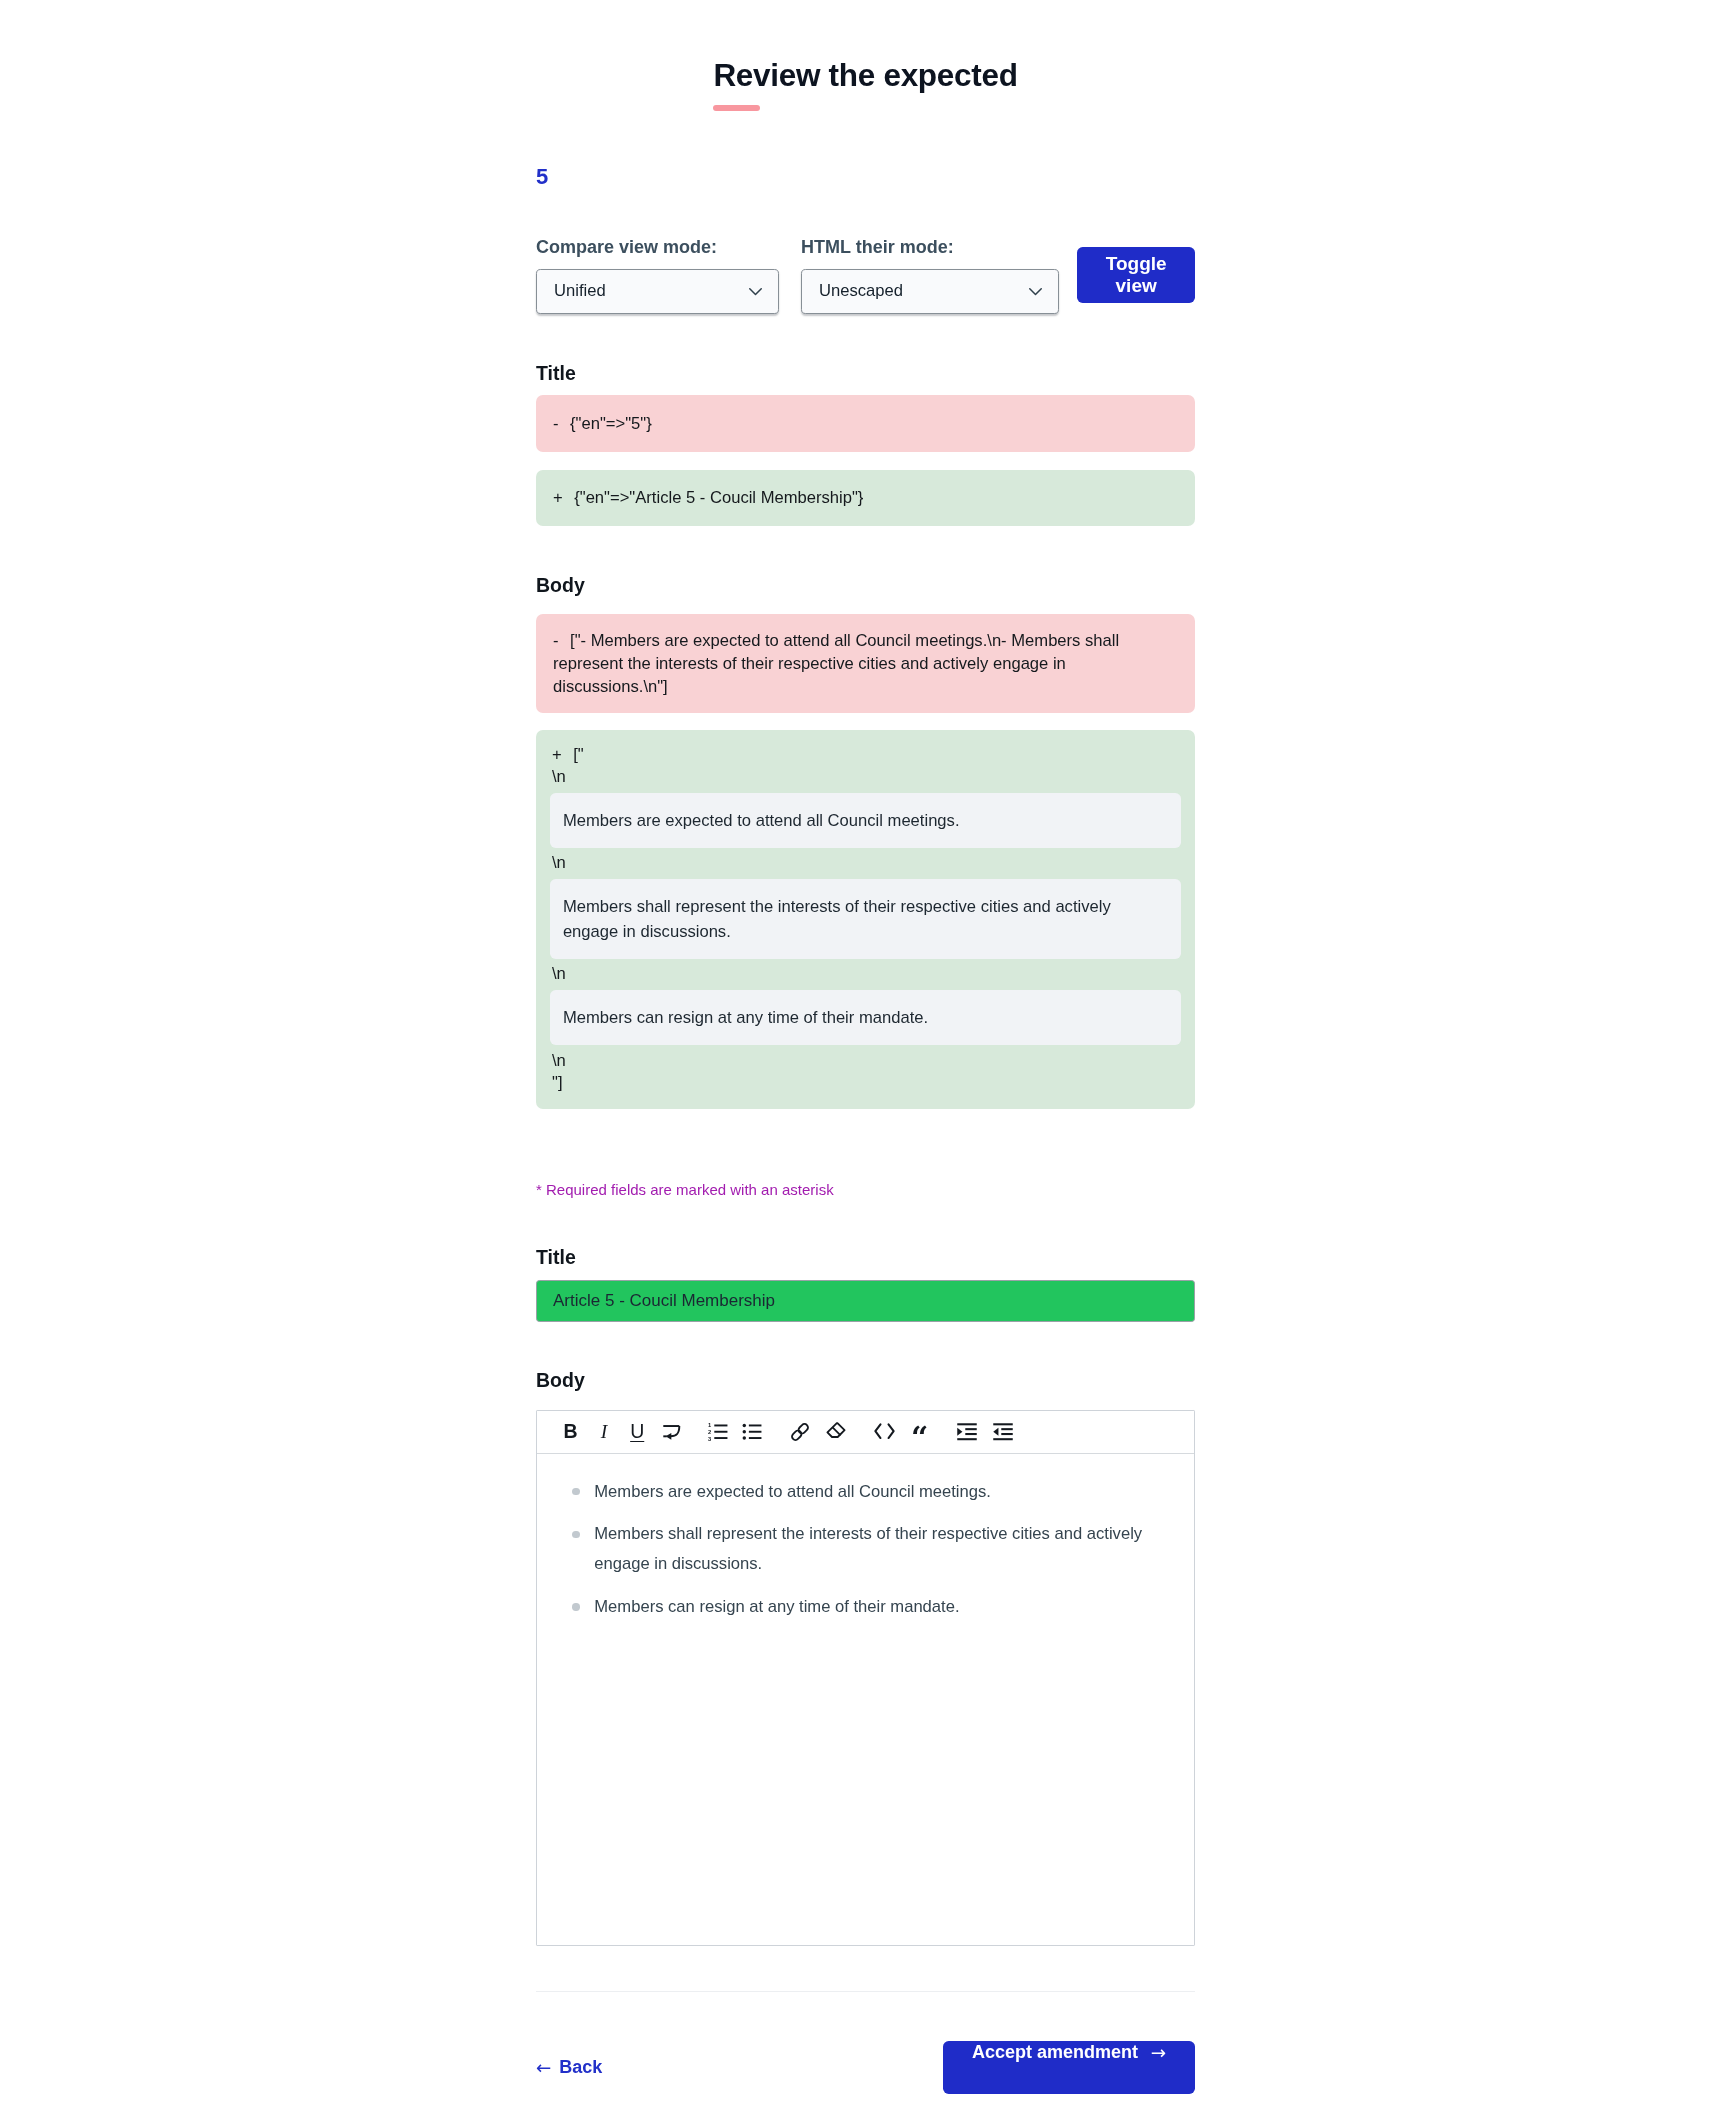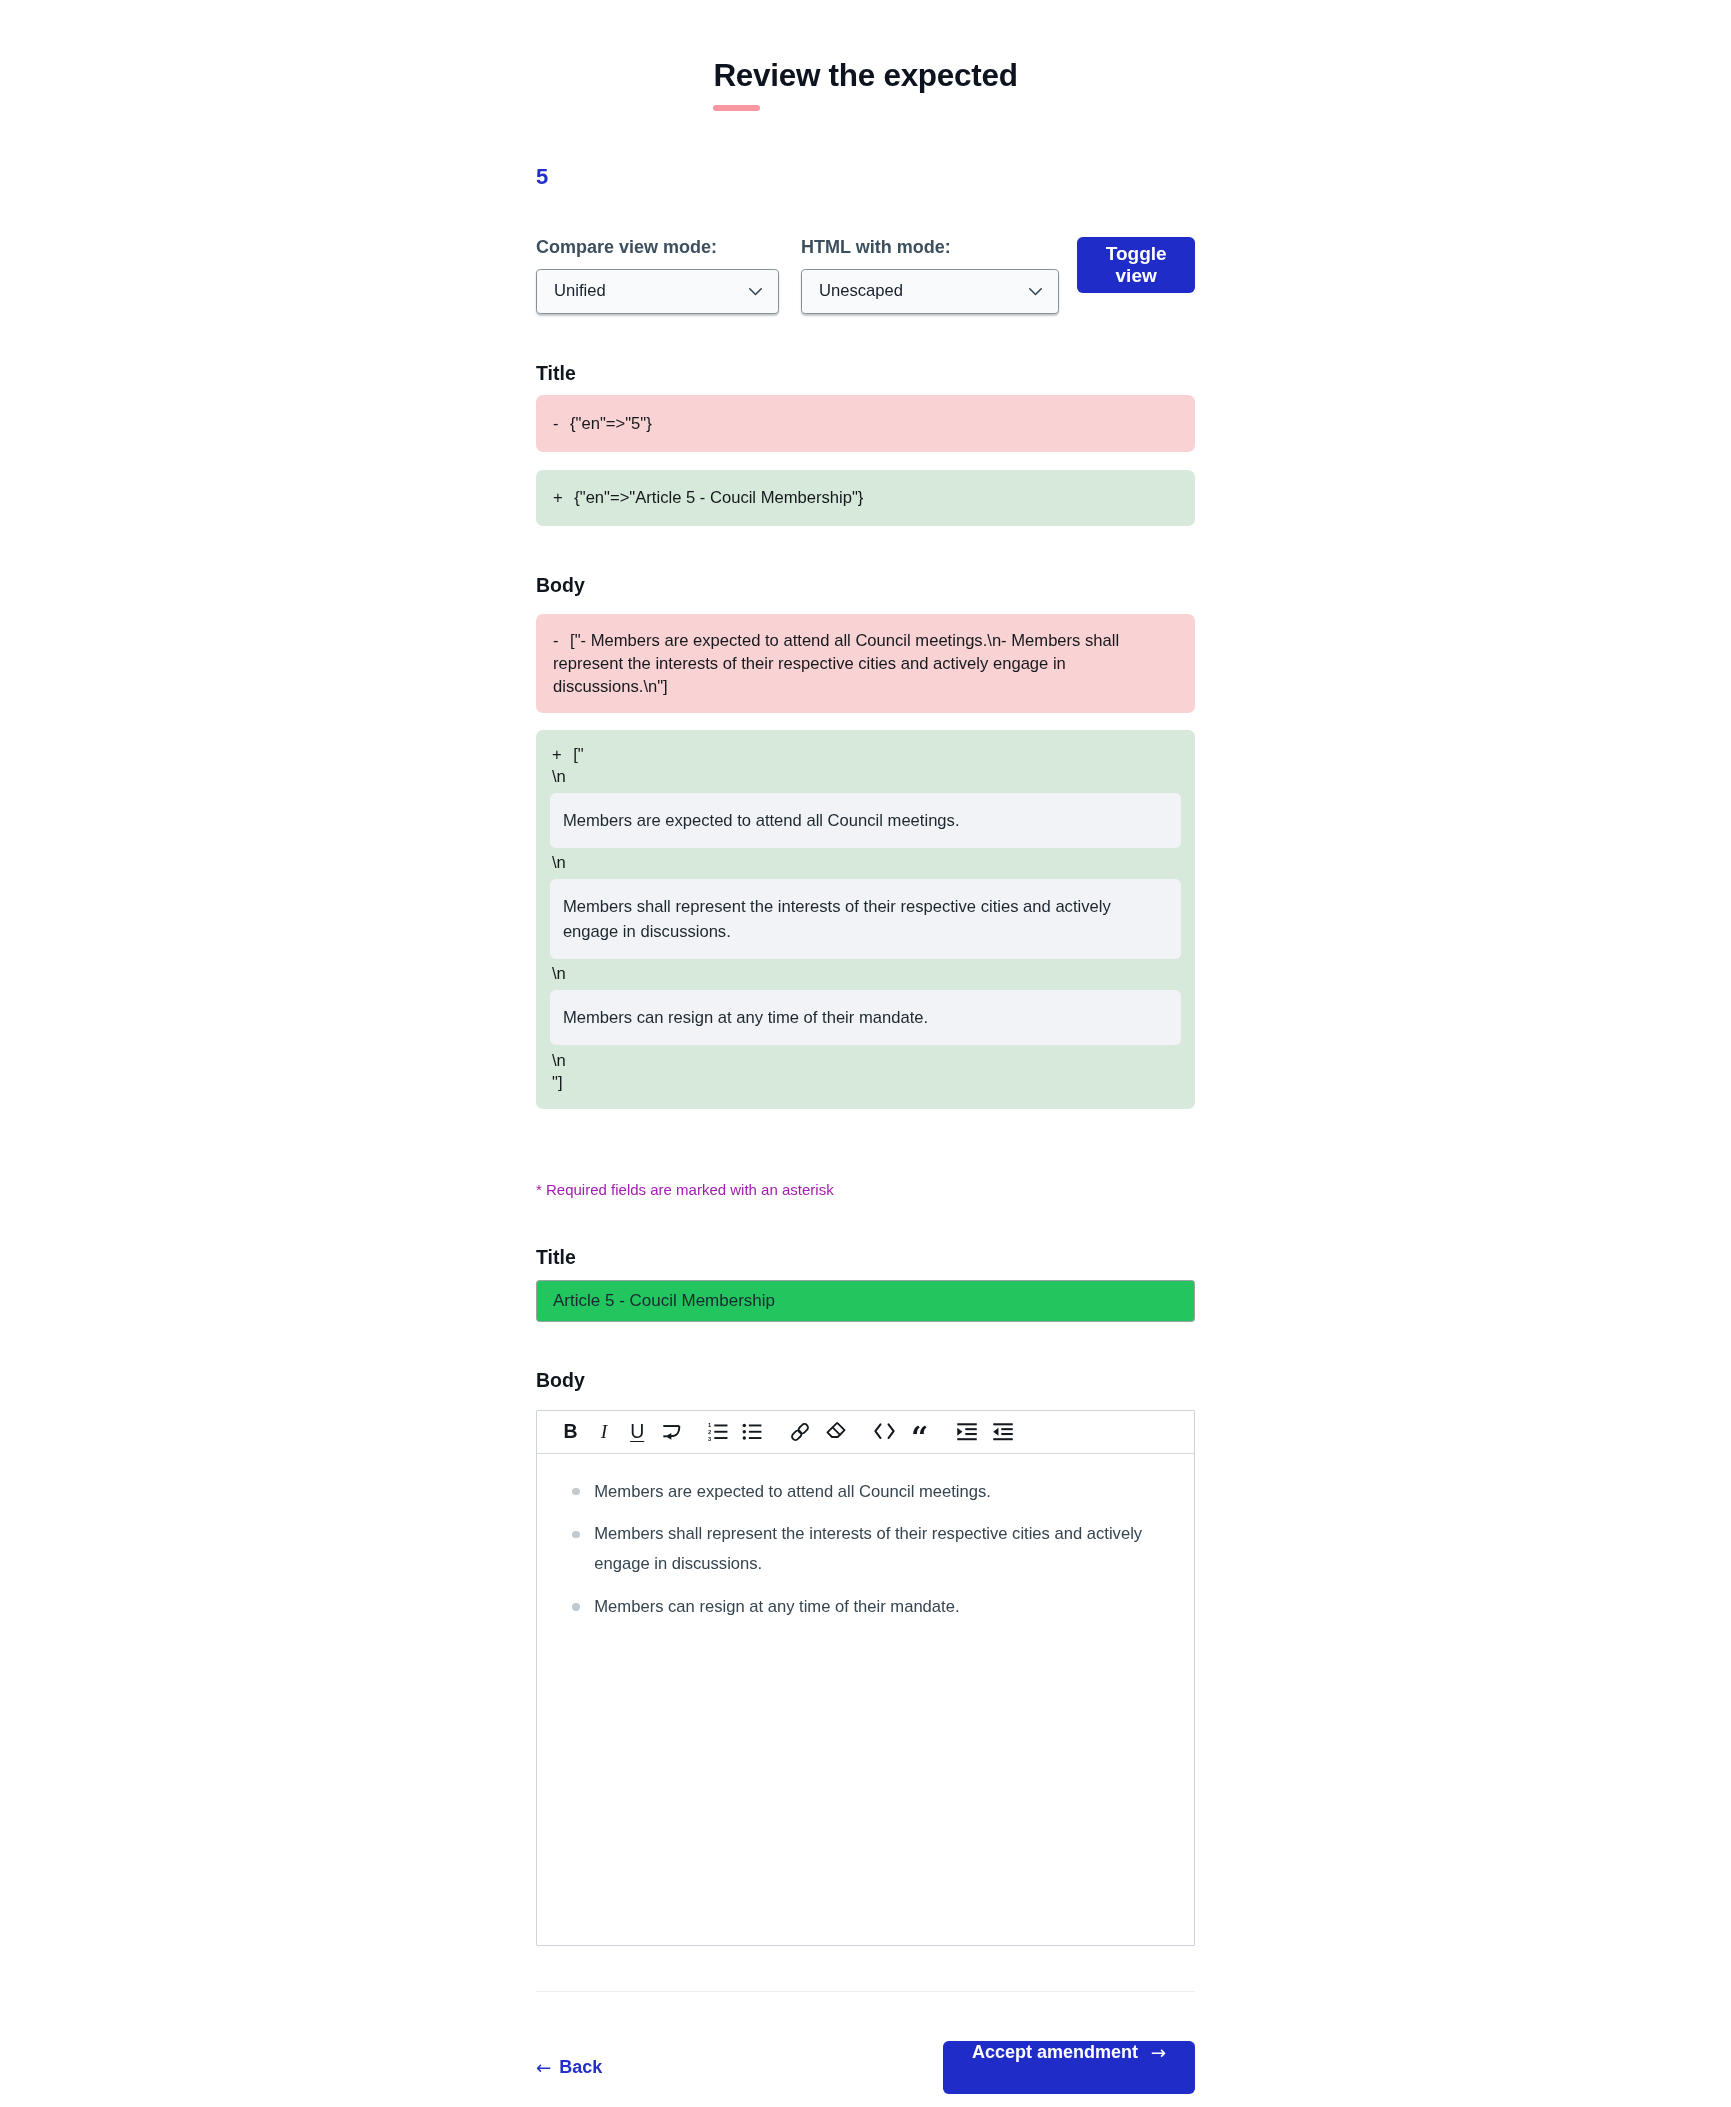--- a/index.html
+++ b/index.html
@@ -15,21 +15,21 @@
   .h1-inner{display:inline-block;text-align:left;}
   h1{
     margin:0;font-size:31.5px;line-height:1.2;font-weight:800;
     color:#0d1420;letter-spacing:-0.3px;
   }
   .h1-underline{width:47px;height:5.7px;border-radius:3.4px;background:#f8979f;margin-top:10.3px;}
 
   .amend-num{margin-top:55px;font-size:22px;font-weight:700;color:#2230c9;line-height:1;}
 
   
-  .controls{margin-top:49px;display:flex;align-items:flex-start;}
+  .controls{margin-top:49px;display:flex;align-items:center;}
   .control-group{display:flex;flex-direction:column;}
   .control-label{font-size:18px;font-weight:700;color:#3c4f5e;line-height:1.2;}
   .select{
     margin-top:10.3px;height:45px;box-sizing:border-box;
     background:#f9fafc;border:1.1px solid #878f96;border-radius:4.6px;
     display:flex;align-items:center;justify-content:space-between;
     padding:0 15px 0 17px;cursor:pointer;
     box-shadow:0 1.1px 1.7px rgba(27,37,46,.25);
   }
   .select-value{font-size:16.6px;color:#15202b;}
@@ -128,21 +128,21 @@
       <div class="select sel-compare">
         <span class="select-value">Unified</span>
         <span class="chevron">
           <svg width="15" height="9.2" viewBox="0 0 26 16">
               <polyline points="3,3 13,13 23,3" fill="none" stroke="#30404c" stroke-width="2.6" stroke-linecap="round" stroke-linejoin="round"></polyline>
             </svg>
         </span>
       </div>
     </div>
     <div class="control-group">
-      <div class="control-label" style="margin-left:22px">HTML with mode:</div>
+      <div class="control-label" style="margin-left:22px">HTML their mode:</div>
       <div class="select sel-html">
         <span class="select-value">Unescaped</span>
         <span class="chevron">
           <svg width="15" height="9.2" viewBox="0 0 26 16">
               <polyline points="3,3 13,13 23,3" fill="none" stroke="#30404c" stroke-width="2.6" stroke-linecap="round" stroke-linejoin="round"></polyline>
             </svg>
         </span>
       </div>
     </div>
     <button class="toggle-btn">Toggle view</button>

